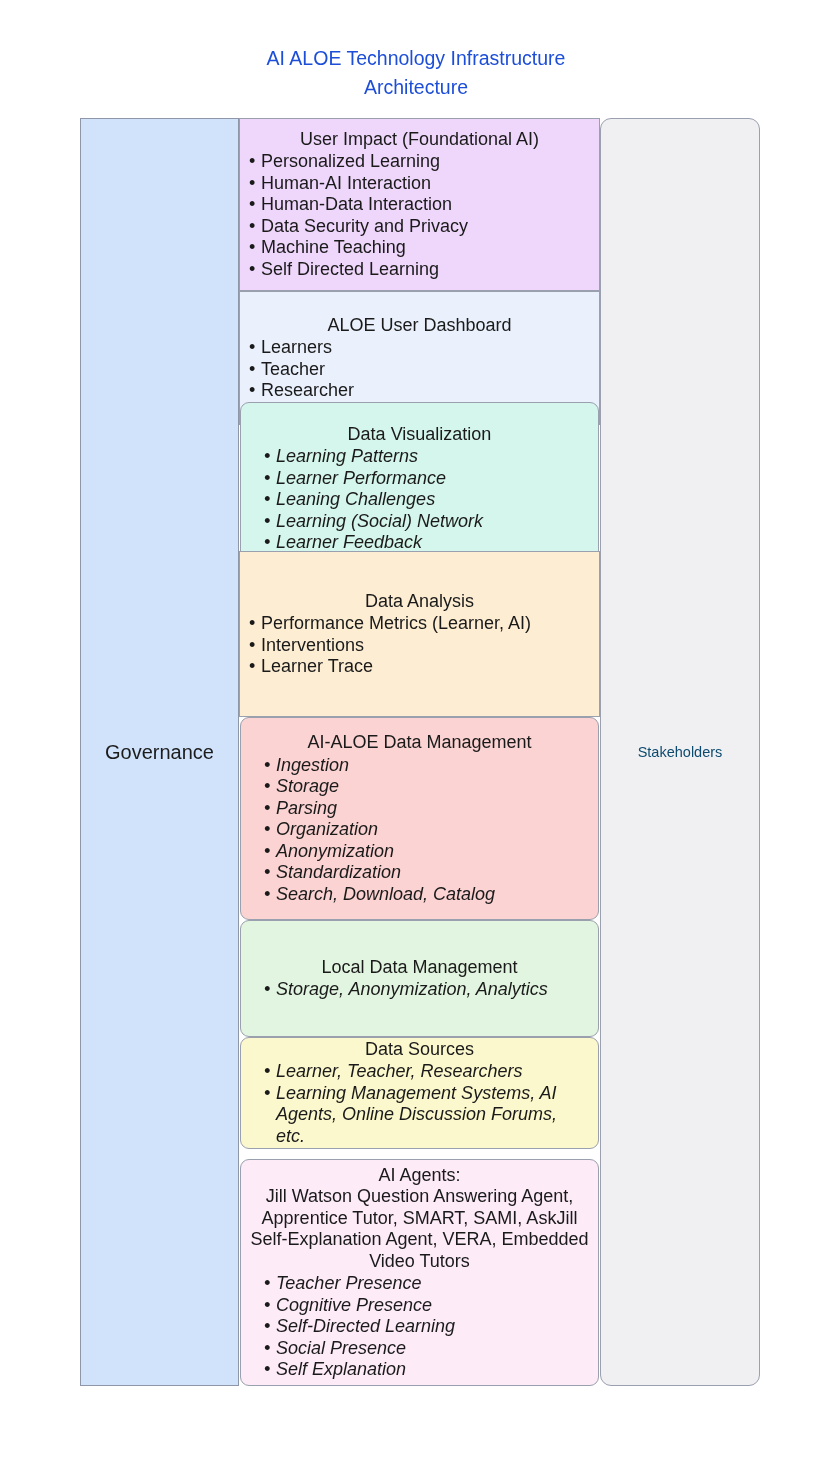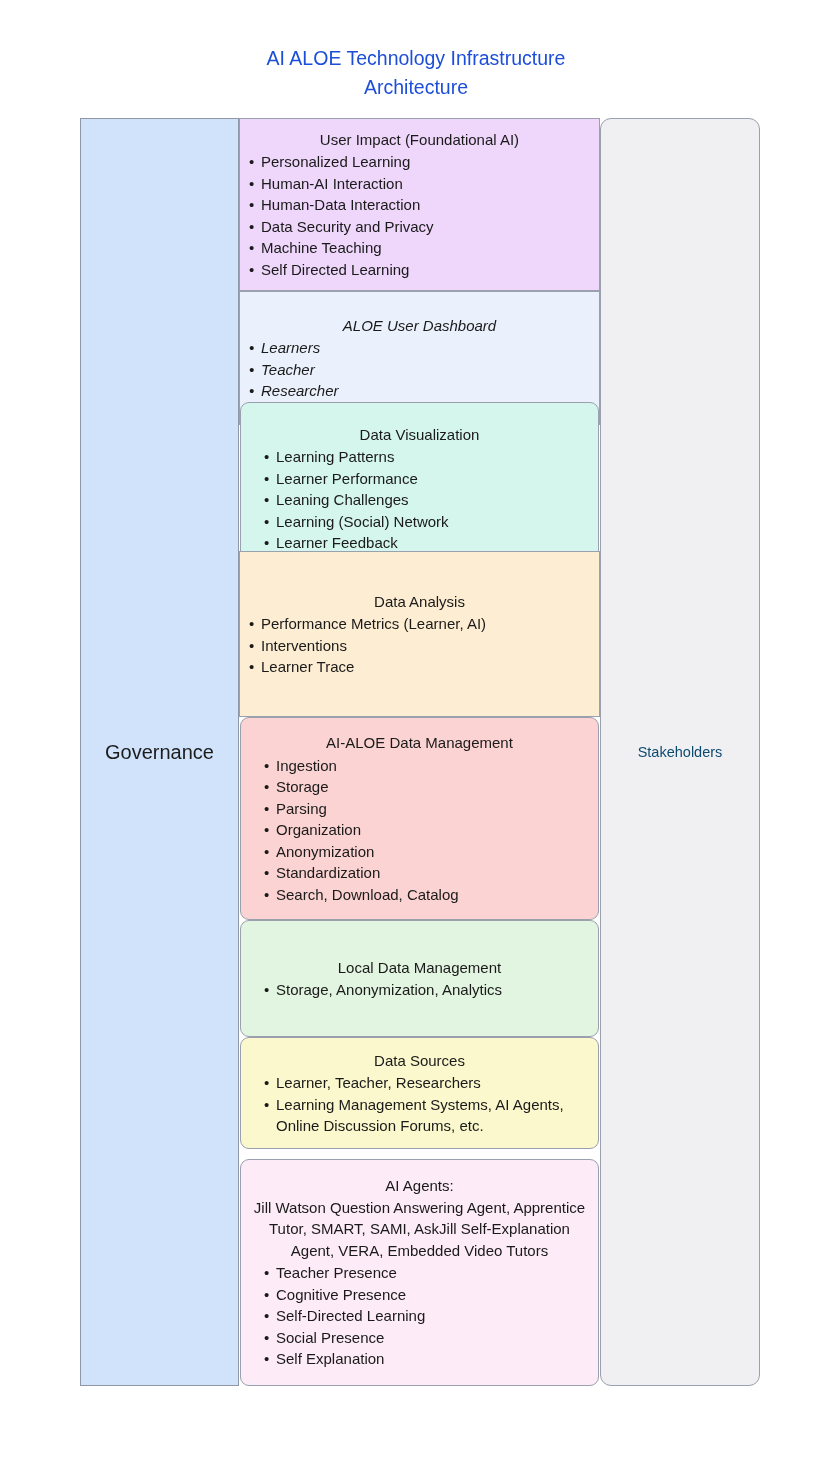--- a/index.html
+++ b/index.html
@@ -82,21 +82,21 @@
     height: 1268px;
   }
 
   .layer {
     position: absolute;
     left: 0;
     width: 361px;
     box-sizing: border-box;
     border: 1px solid #9aa0ae;
     padding: 0 8px;
-    font-size: 15px;
+    font-size: 18px;
     color: #1a1a1a;
     display: flex;
     flex-direction: column;
     justify-content: center;
   }
   .layer.inset {
     left: 1px;
     width: 359px;
     border-radius: 9px;
   }
@@ -121,28 +121,29 @@
     line-height: 21.5px;
   }
   .bullets li::before {
     content: "\2022";
     position: absolute;
     left: 1px;
     top: 0;
   }
   .bullets.indent li {
     padding-left: 27px;
+    font-style: italic;
   }
   .bullets.indent li::before {
     left: 15px;
   }
 
   
   #layer-user-impact      { top: 0px;    height: 173px; background: #efd6fb; }
-  #layer-dashboard        { top: 173px;  height: 134px; background: #eaf1fc; font-style: italic; }
+  #layer-dashboard        { top: 173px;  height: 134px; background: #eaf1fc; }
   #layer-data-viz         { top: 284px;  height: 173px; background: #d5f6ec; }
   #layer-data-analysis    { top: 433px;  height: 166px; background: #fdedd2; }
   #layer-ai-aloe-data-mgmt{ top: 599px;  height: 203px; background: #fbd3d2; }
   #layer-local-data-mgmt  { top: 802px;  height: 117px; background: #e2f5e0; }
   #layer-data-sources     { top: 919px;  height: 112px; background: #fbf8cd; }
   #layer-ai-agents        { top: 1041px; height: 227px; background: #fdebf8; }
 </style>
 </head>
 <body>
 

